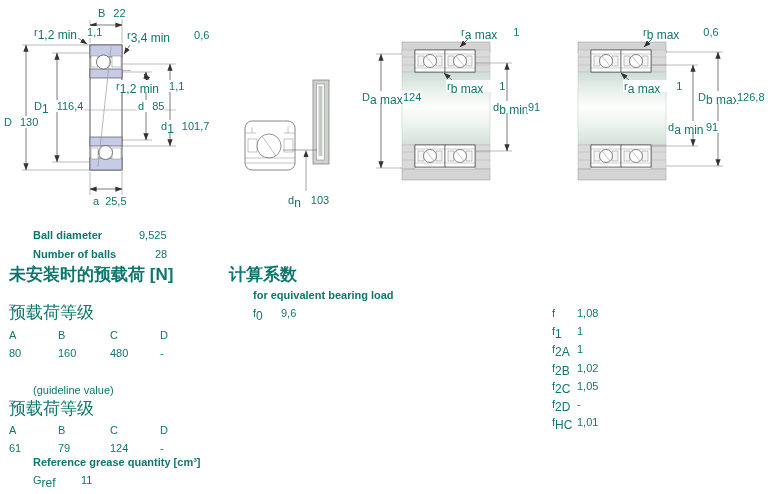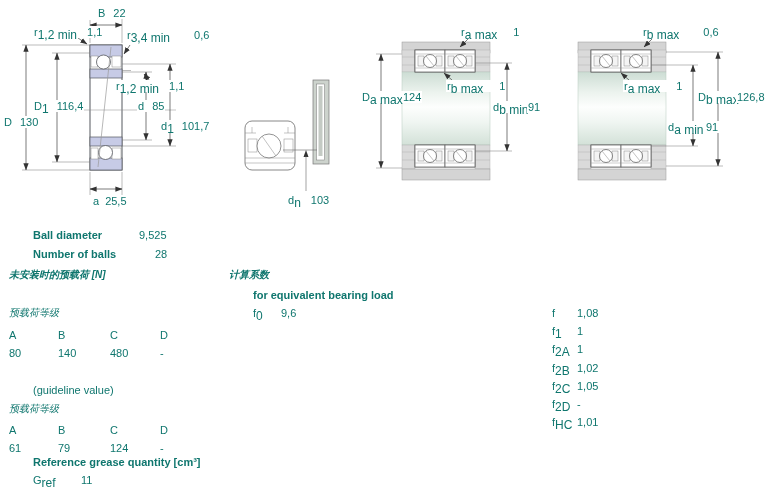--- a/index.html
+++ b/index.html
@@ -1,20 +1,20 @@
 <!DOCTYPE html>
 <html><head>
 <meta charset="utf-8">
 <style>
   html,body{margin:0;padding:0;background:#fff;}
   #canvas{position:relative;width:775px;height:494px;background:#fff;overflow:hidden;
           font-family:"Liberation Sans","DejaVu Sans",sans-serif;color:#0f766e;}
   .abs{position:absolute;white-space:nowrap;}
   .t{font-size:11px;line-height:13px;padding-left:24px;}
-  .cn{font-size:10px;line-height:14px;font-style:italic;}
+  .cn{font-size:17px;line-height:14px;}
   .b{font-weight:bold;}
   sub{font-size:12px;line-height:0;}
   .dim{font-size:11px;line-height:12px;background:#fff;padding:0 1px;}
   .g6{margin-left:6px;} .g8{margin-left:8px;} .g10{margin-left:10px;}
   .g12{margin-left:24px;} .g16{margin-left:16px;}
   .cols span{display:inline-block;font-size:11px;}
   .cA{width:49px;} .cB{width:52px;} .cC{width:50px;} .cD{width:30px;}
   svg{position:absolute;left:0;top:0;}
 </style>
 </head>
@@ -205,21 +205,21 @@
   <span class="abs t" style="left:115px;top:229px">9,525</span>
   <span class="abs t b" style="left:9px;top:248px">Number of balls</span>
   <span class="abs t" style="left:131px;top:248px">28</span>
 
   <span class="abs cn b" style="left:9px;top:268px">未安装时的预载荷 [N]</span>
   <span class="abs cn" style="left:9px;top:306px">预载荷等级</span>
   <div class="abs cols" style="left:9px;top:325px">
     <span class="cA">A</span><span class="cB">B</span><span class="cC">C</span><span class="cD">D</span>
   </div>
   <div class="abs cols" style="left:9px;top:343px">
-    <span class="cA">80</span><span class="cB">140</span><span class="cC">480</span><span class="cD">-</span>
+    <span class="cA">80</span><span class="cB">160</span><span class="cC">480</span><span class="cD">-</span>
   </div>
 
   <span class="abs t" style="left:9px;top:384px">(guideline value)</span>
   <span class="abs cn" style="left:9px;top:402px">预载荷等级</span>
   <div class="abs cols" style="left:9px;top:420px">
     <span class="cA">A</span><span class="cB">B</span><span class="cC">C</span><span class="cD">D</span>
   </div>
   <div class="abs cols" style="left:9px;top:438px">
     <span class="cA">61</span><span class="cB">79</span><span class="cC">124</span><span class="cD">-</span>
   </div>

